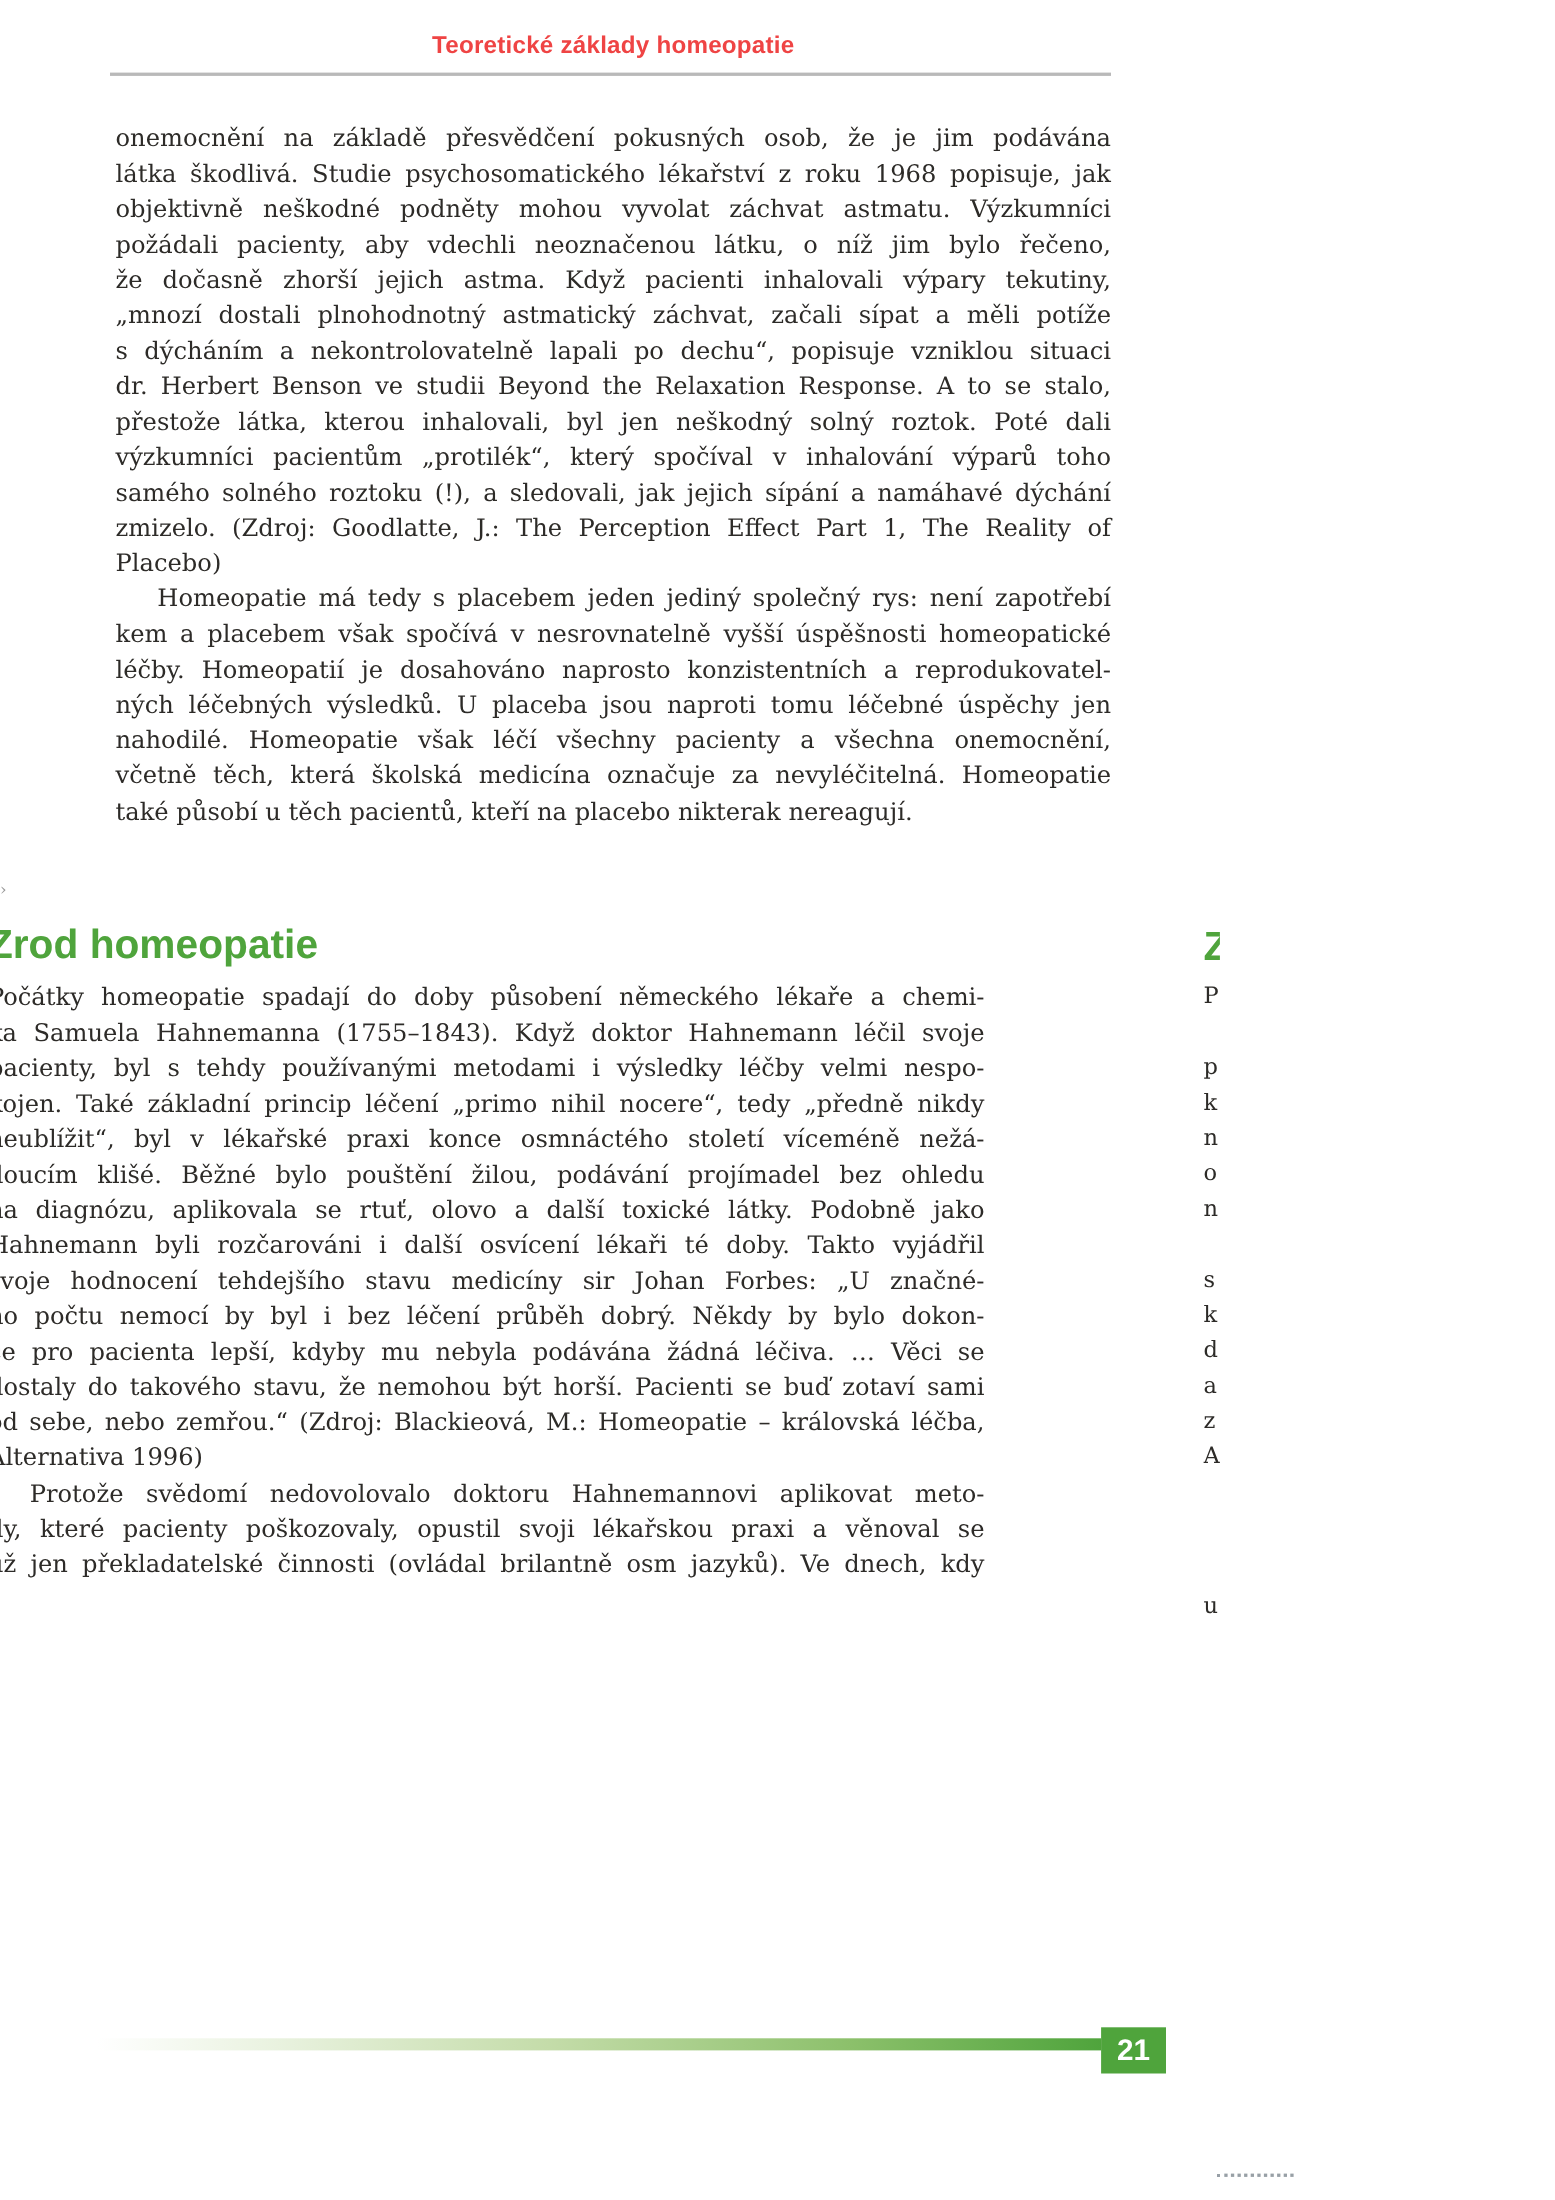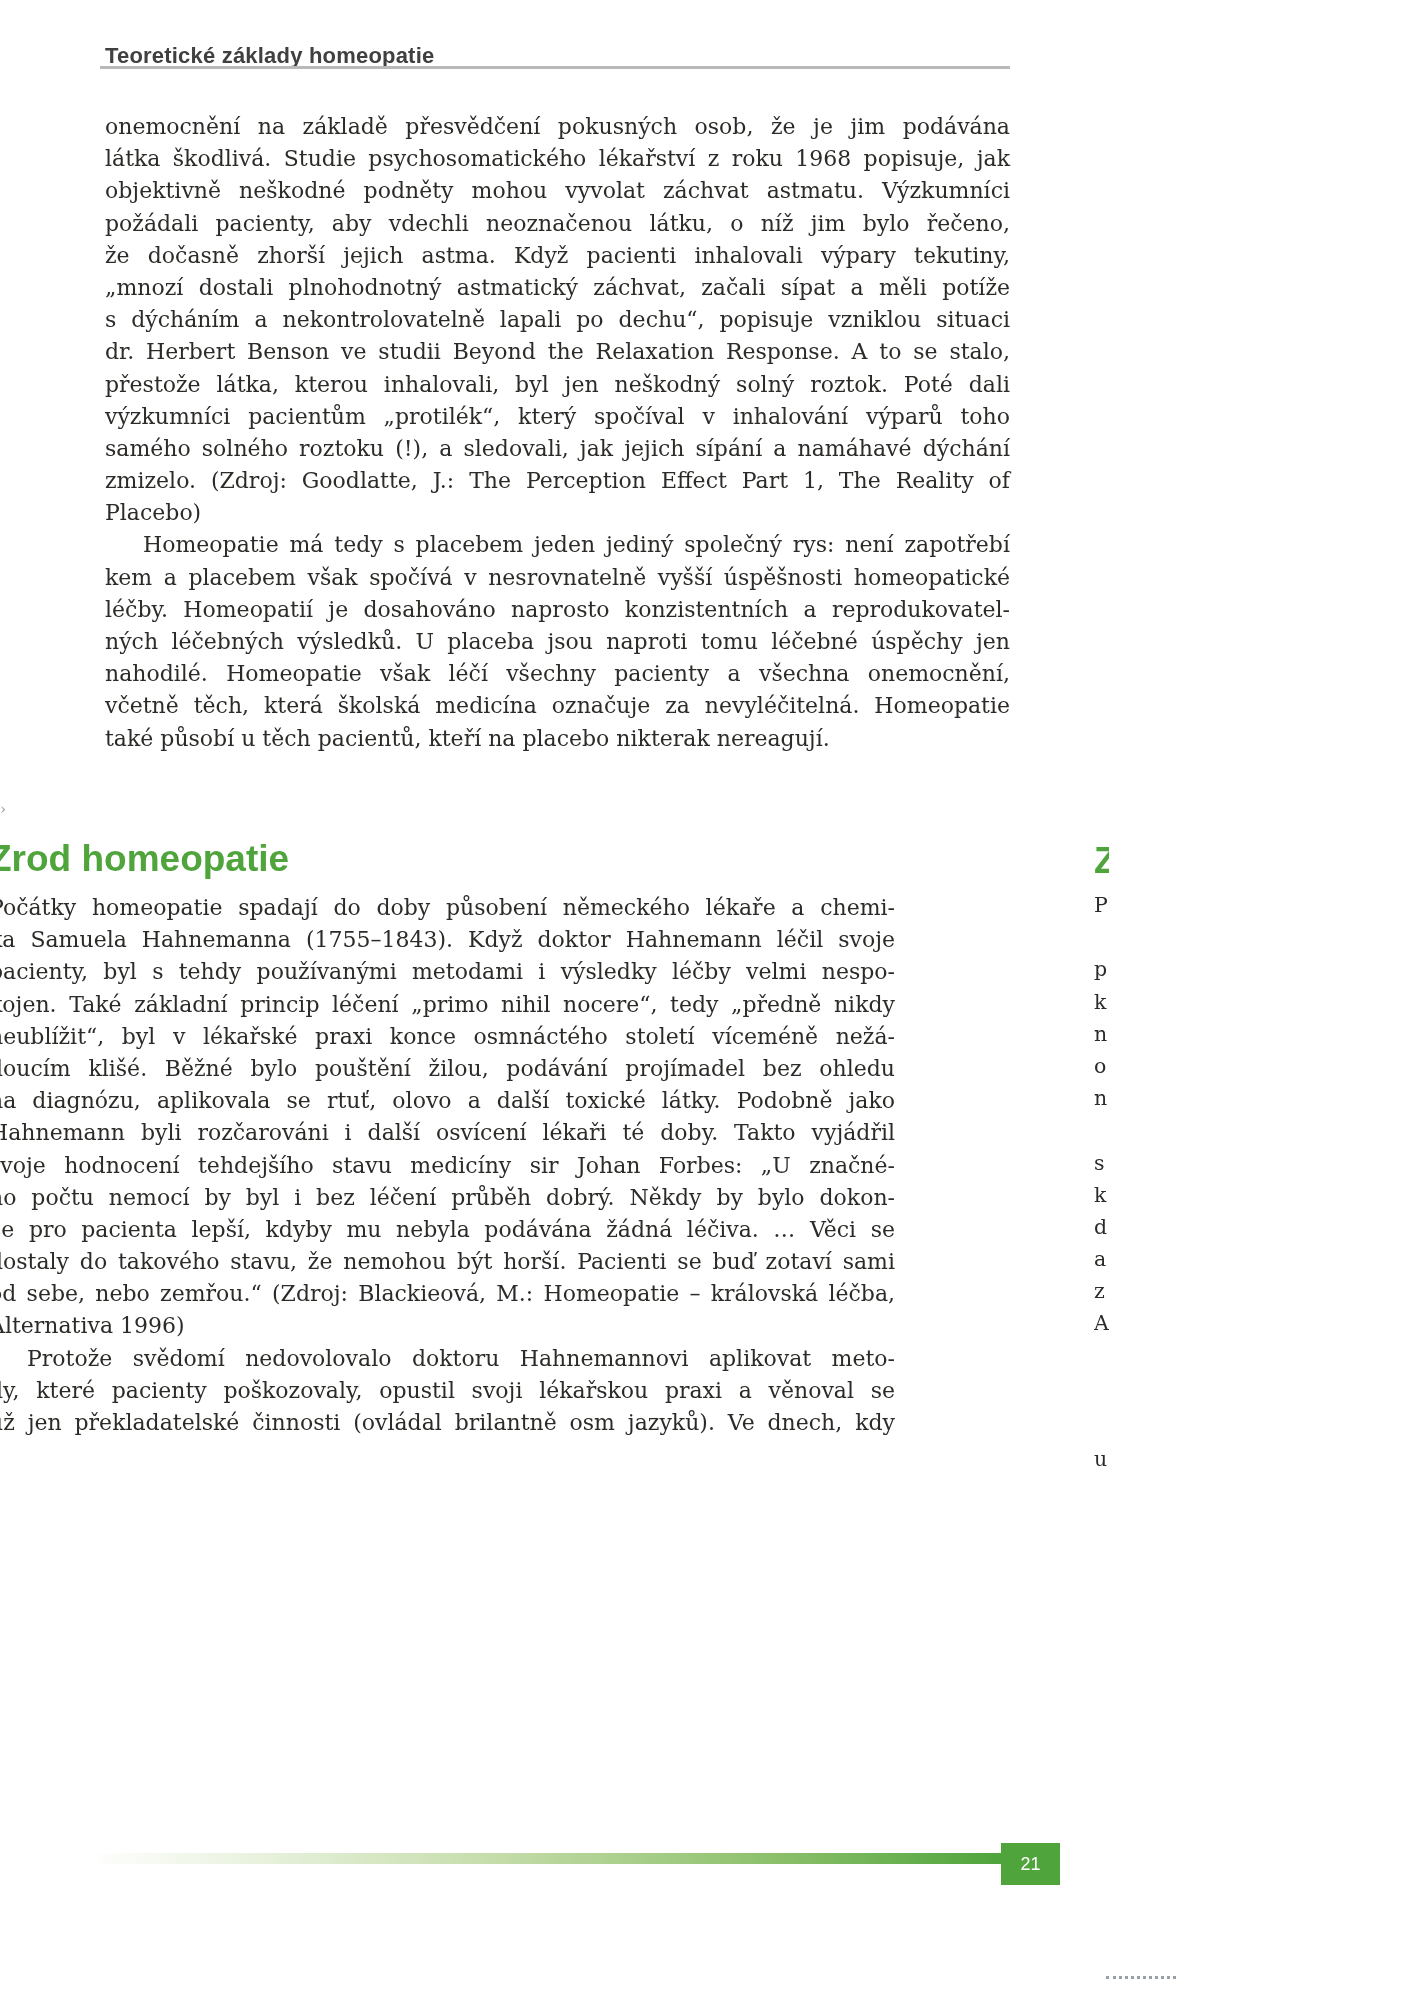--- a/index.html
+++ b/index.html
@@ -1,23 +1,23 @@
 <!DOCTYPE html>
 <html lang="cs"><head>
 <meta charset="utf-8">
 <style>
   html,body{margin:0;padding:0;background:#ffffff;}
   .page{
     position:relative;width:1414px;height:2000px;background:#ffffff;overflow:hidden;
     font-family:"DejaVu Serif",serif;color:#2d2b28;
   }
   .running-head{
-    position:absolute;top:43px;left:105px;width:905px;text-align:left;
+    position:absolute;top:28px;left:105px;width:905px;text-align:center;
     font-family:"Liberation Sans",sans-serif;font-weight:bold;font-size:22px;
-    color:#404040;letter-spacing:.2px;
+    color:#ef4444;letter-spacing:.2px;
   }
   .head-rule{position:absolute;top:66px;left:100px;width:910px;height:3px;background:#b9b9b9;}
 
   .textblock{font-size:22px;line-height:32.2px;}
   .tb-top{position:absolute;top:111px;left:105px;width:905px;}
   .ln{text-align:justify;text-align-last:justify;height:32.2px;overflow:visible;}
   .ln.end{text-align-last:left;}
   .ln.ind{padding-left:38px;}
   .it{}
 
@@ -34,21 +34,21 @@
   .left-mark{position:absolute;left:0;top:800px;font-size:15px;color:#9a9a9a;}
 
   .footer-bar{
     position:absolute;left:88px;top:1853px;width:913px;height:11px;
     background:linear-gradient(to right,#ffffff 0%,#e9f2df 18%,#c4dca9 45%,#8cc06b 75%,#4fa43c 100%);
   }
   .page-number-box{
     position:absolute;left:1001px;top:1843px;width:59px;height:42px;background:#4fa43c;
     display:flex;align-items:center;justify-content:center;
   }
-  .page-number-box span{font-family:"Liberation Sans",sans-serif;font-weight:normal;font-size:18px;color:#ffffff;}
+  .page-number-box span{font-family:"Liberation Sans",sans-serif;font-weight:bold;font-size:27px;color:#ffffff;}
   .dotted{position:absolute;left:1106px;top:1976px;width:70px;border-top:3px dotted #98a0a6;}
 </style>
 </head>
 <body>
 
 <div class="page">
 
   <div class="running-head">Teoretické základy homeopatie</div>
   <div class="head-rule"></div>
 

